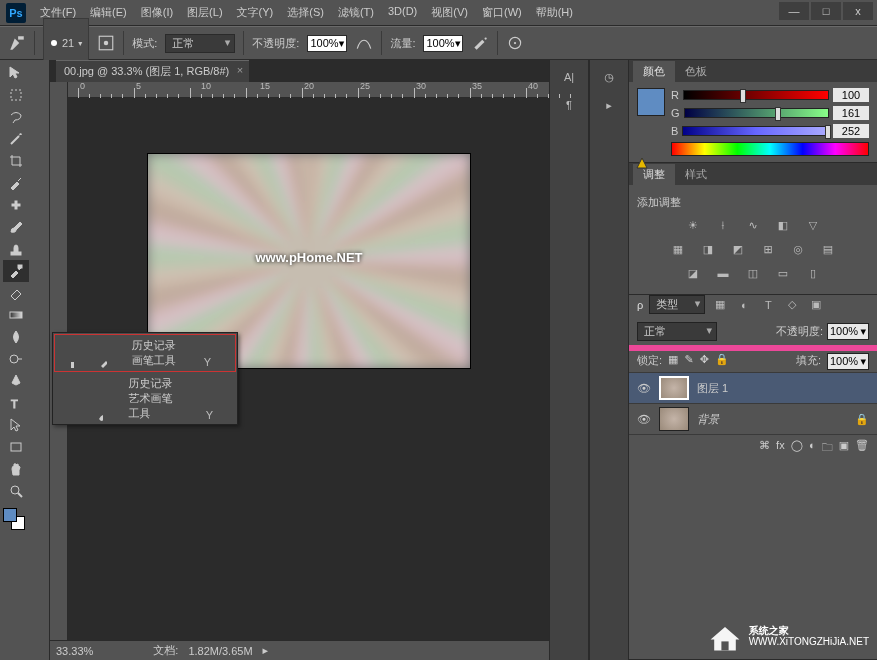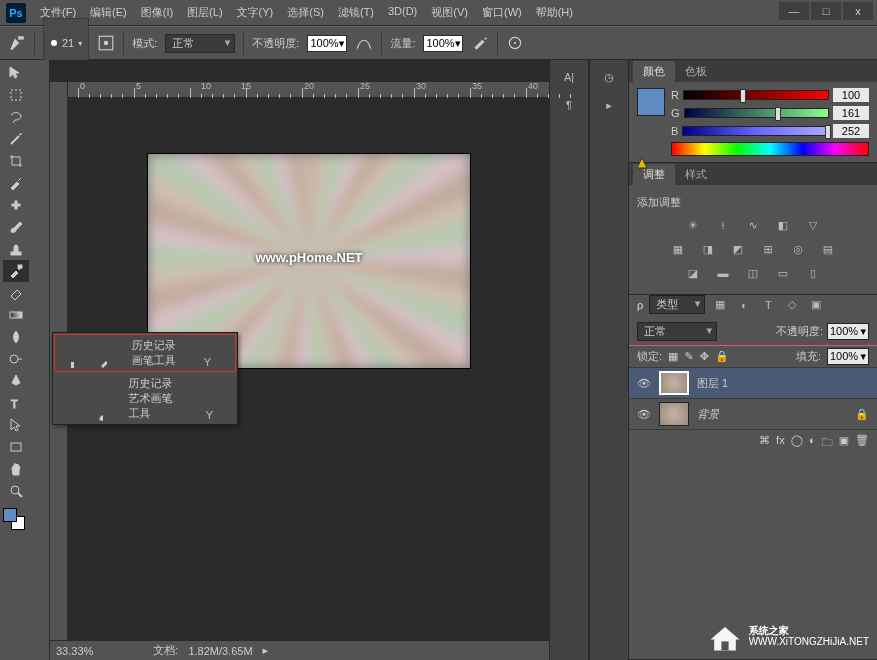--- a/index.html
+++ b/index.html
@@ -64,21 +64,21 @@
   .adj-title{padding:4px 0 6px 0;}
   .adj-row{display:flex;gap:8px;justify-content:center;margin-bottom:6px;}
   .adj-ic{width:22px;height:18px;color:#bbb;display:flex;align-items:center;justify-content:center;}
   .layer-opts{display:flex;align-items:center;gap:4px;padding:4px 8px;}
   .sel{background:#3a3a3a;border:1px solid #222;padding:1px 14px 1px 6px;position:relative;min-width:56px;}
   .sel::after{content:"▾";position:absolute;right:4px;top:1px;color:#aaa;}
   .num-input{background:#e8e8e8;color:#000;padding:1px 2px;width:42px;text-align:center;display:inline-flex;justify-content:space-between;border:1px solid #222;}
   .num-input span{color:#000;}
   .filter-row{display:flex;align-items:center;gap:6px;padding:0 8px 4px 8px;}
   .filter-ic{width:18px;height:16px;color:#bbb;display:flex;align-items:center;justify-content:center;}
-  .lock-row{display:flex;align-items:center;gap:6px;padding:2px 8px;border-top:1px solid #ec4899;border-bottom:1px solid #3a3a3a;}
+  .lock-row{display:flex;gap:6px;padding:2px 8px;border-top:6px solid #ec4899;border-bottom:1px solid #3a3a3a;}
   .layers-list{}
   .layer-item{display:flex;align-items:center;gap:8px;padding:3px 8px;border-bottom:1px solid #3a3a3a;}
   .layer-item.active{background:#4a5a74;}
   .eye{width:14px;text-align:center;color:#ccc;}
   .thumb-box{width:30px;height:24px;background:#888;border:1px solid #222;background-image:radial-gradient(circle,#c4b4a8,#9a8a7a);}
   .layer-item.active .thumb-box{border:2px solid #fff;}
   .layer-bottom{display:flex;justify-content:flex-end;gap:6px;padding:4px 8px;}
   .tool-flyout{position:absolute;left:52px;top:332px;width:186px;background:#4a4a4a;border:1px solid #222;box-shadow:2px 2px 4px rgba(0,0,0,.4);z-index:50;}
   .fly-item{display:flex;align-items:flex-end;gap:25px;padding:3px 16px;}
   .fly-item.sel-it{border:1px solid #c33;margin:1px;}
@@ -291,41 +291,45 @@
           </svg>
         </div>
       <div class="fg-bg">
           <div class="bg"></div>
           <div class="fg"></div>
         </div>
     </div>
   </div>
 
   <div class="docarea">
+    <div class="doctab">
+      <span>00.jpg @ 33.3% (图层 1, RGB/8#)</span>
+      <span class="x">×</span>
+    </div>
     <div class="rulerTop" id="rulerTop">
         <div class="tick big" style="left: 10px;"></div>
         <div class="lbl" style="left: 12px;">0</div>
         <div class="tick" style="left: 21px;"></div>
         <div class="tick" style="left: 32px;"></div>
         <div class="tick" style="left: 43px;"></div>
         <div class="tick" style="left: 54px;"></div>
         <div class="tick big" style="left: 66px;"></div>
         <div class="lbl" style="left: 68px;">5</div>
         <div class="tick" style="left: 77px;"></div>
         <div class="tick" style="left: 88px;"></div>
         <div class="tick" style="left: 99px;"></div>
         <div class="tick" style="left: 110px;"></div>
         <div class="tick big" style="left: 122px;"></div>
         <div class="lbl" style="left: 124px; margin-left: 9px;">10</div>
         <div class="tick" style="left: 133px;"></div>
         <div class="tick" style="left: 144px;"></div>
         <div class="tick" style="left: 155px;"></div>
         <div class="tick" style="left: 166px;"></div>
         <div class="tick big" style="left: 178px;"></div>
-        <div class="lbl" style="left: 173px;">15</div>
+        <div class="lbl" style="left: 192px;">15</div>
         <div class="tick" style="left: 189px;"></div>
         <div class="tick" style="left: 200px;"></div>
         <div class="tick" style="left: 211px;"></div>
         <div class="tick" style="left: 222px;"></div>
         <div class="tick big" style="left: 234px;"></div>
         <div class="lbl" style="left: 236px;">20</div>
         <div class="tick" style="left: 245px;"></div>
         <div class="tick" style="left: 256px;"></div>
         <div class="tick" style="left: 267px;"></div>
         <div class="tick" style="left: 278px;"></div>

